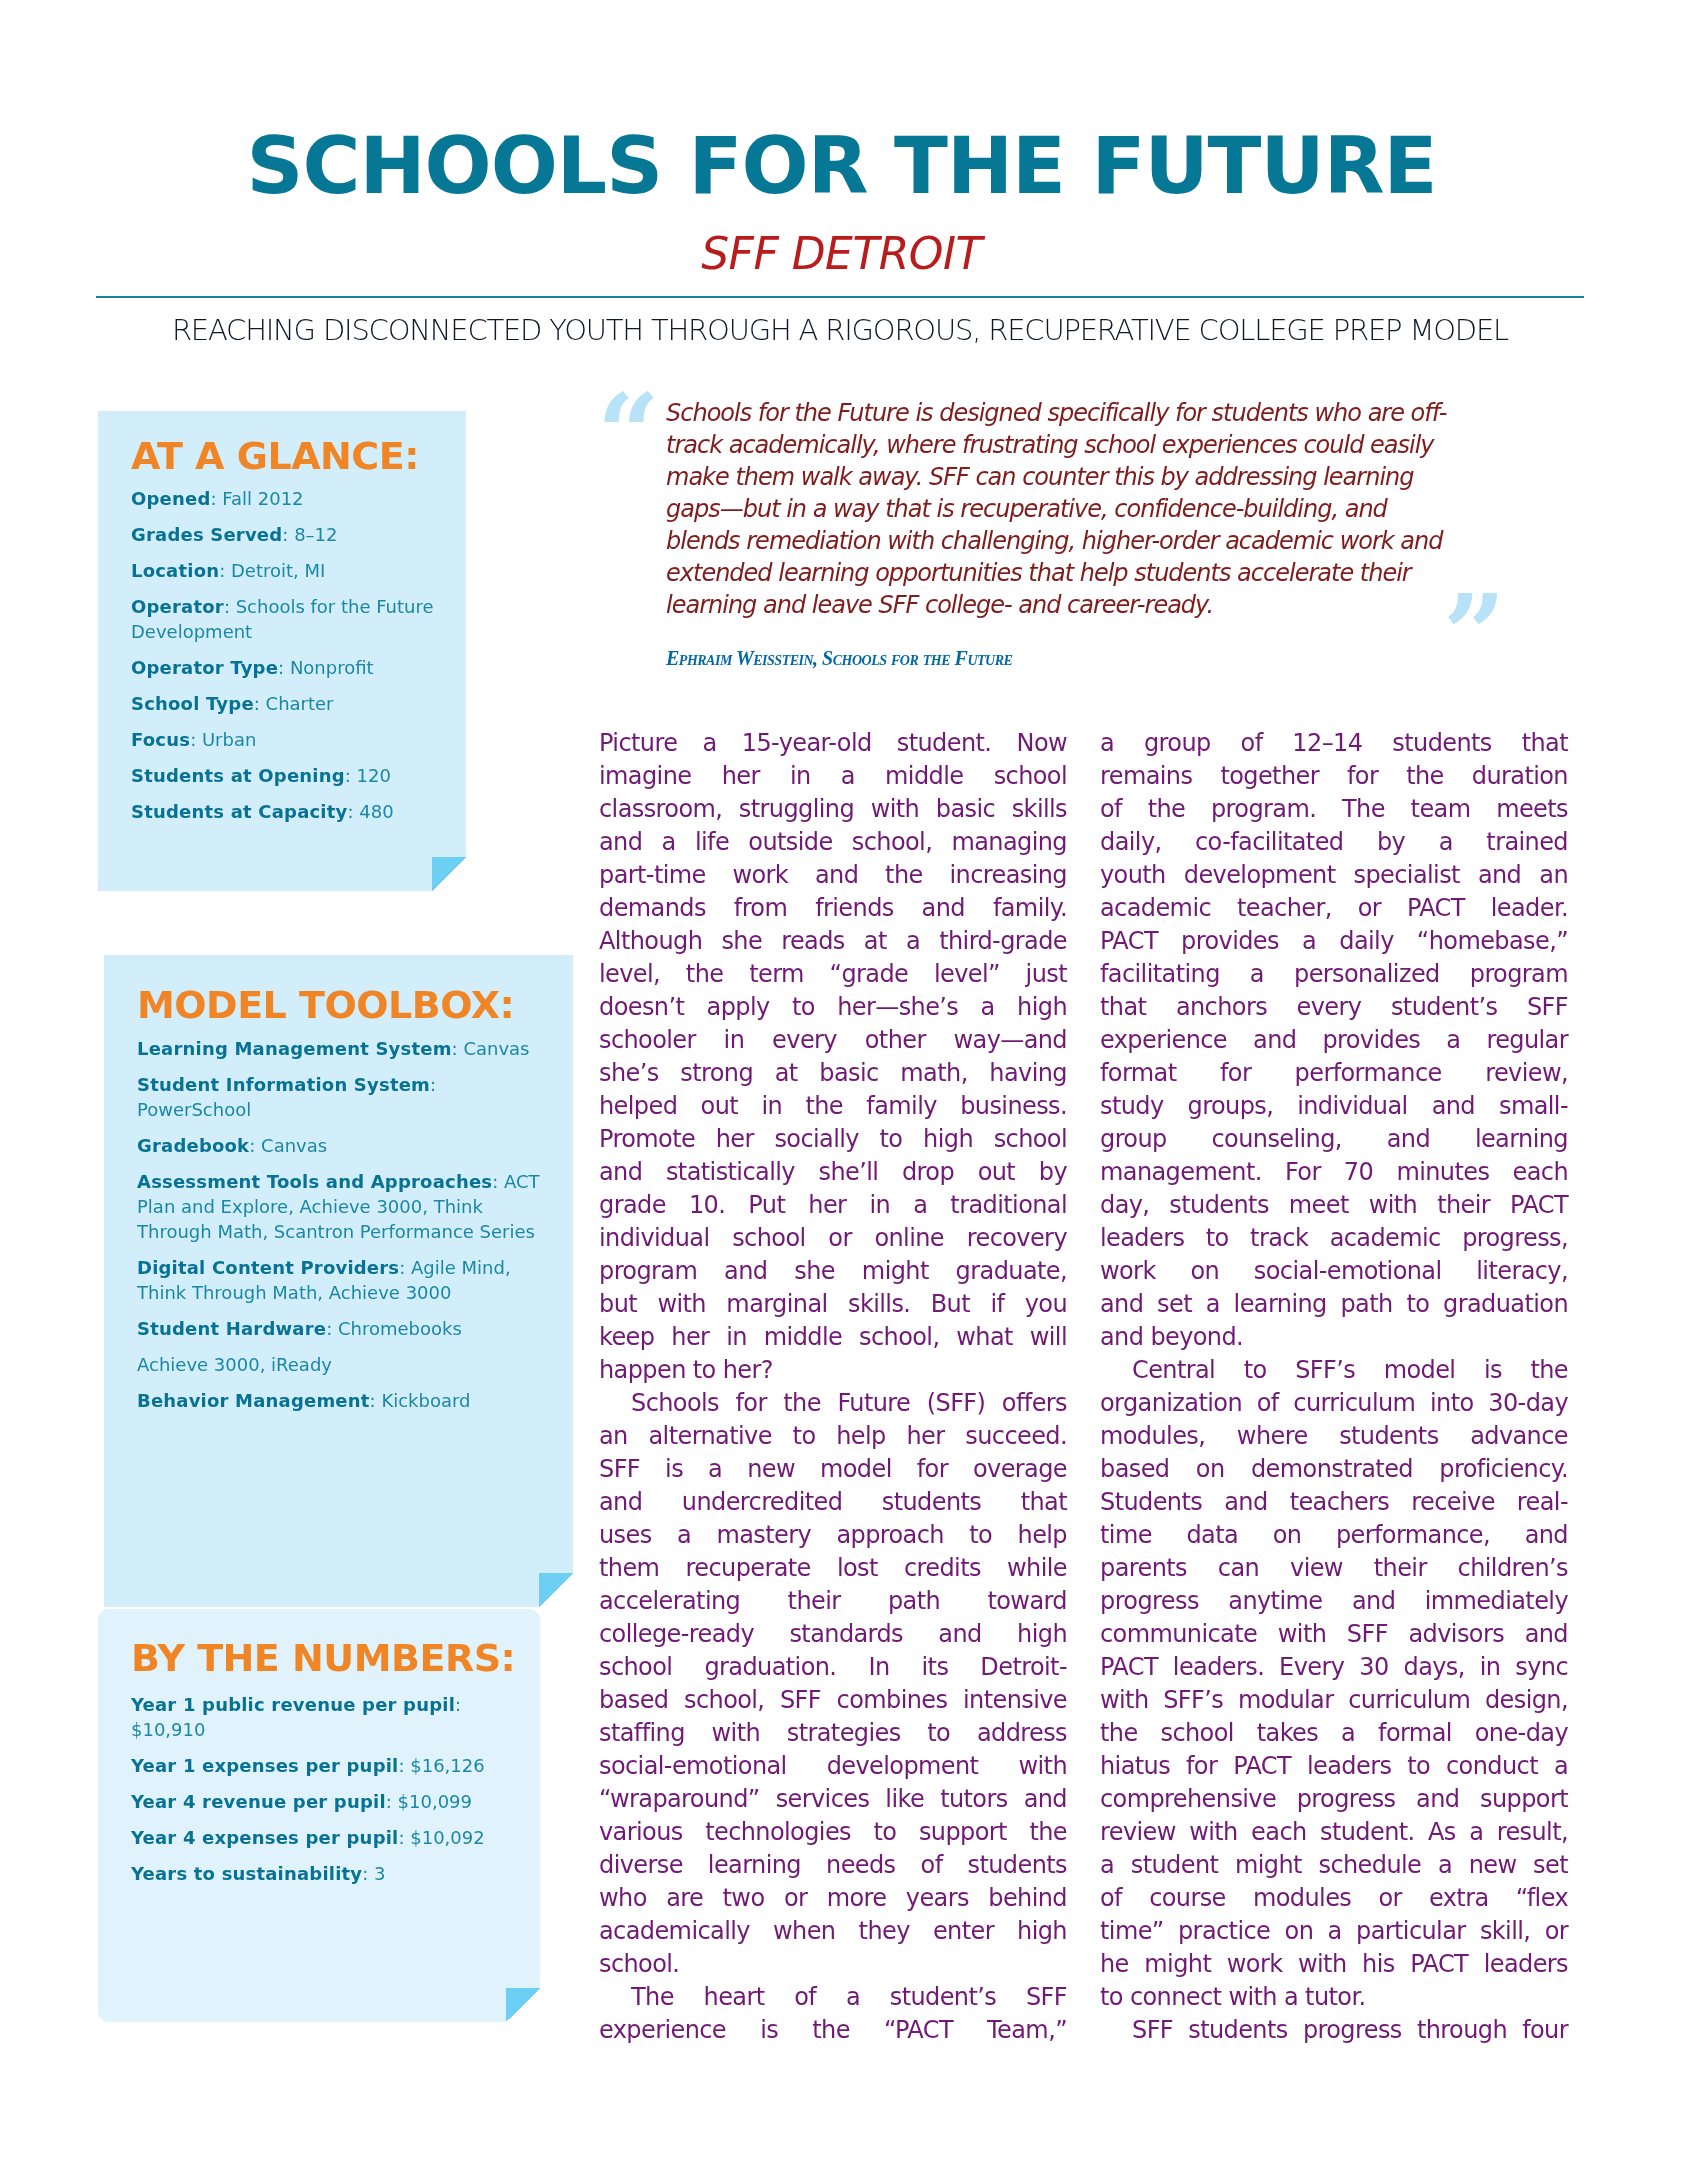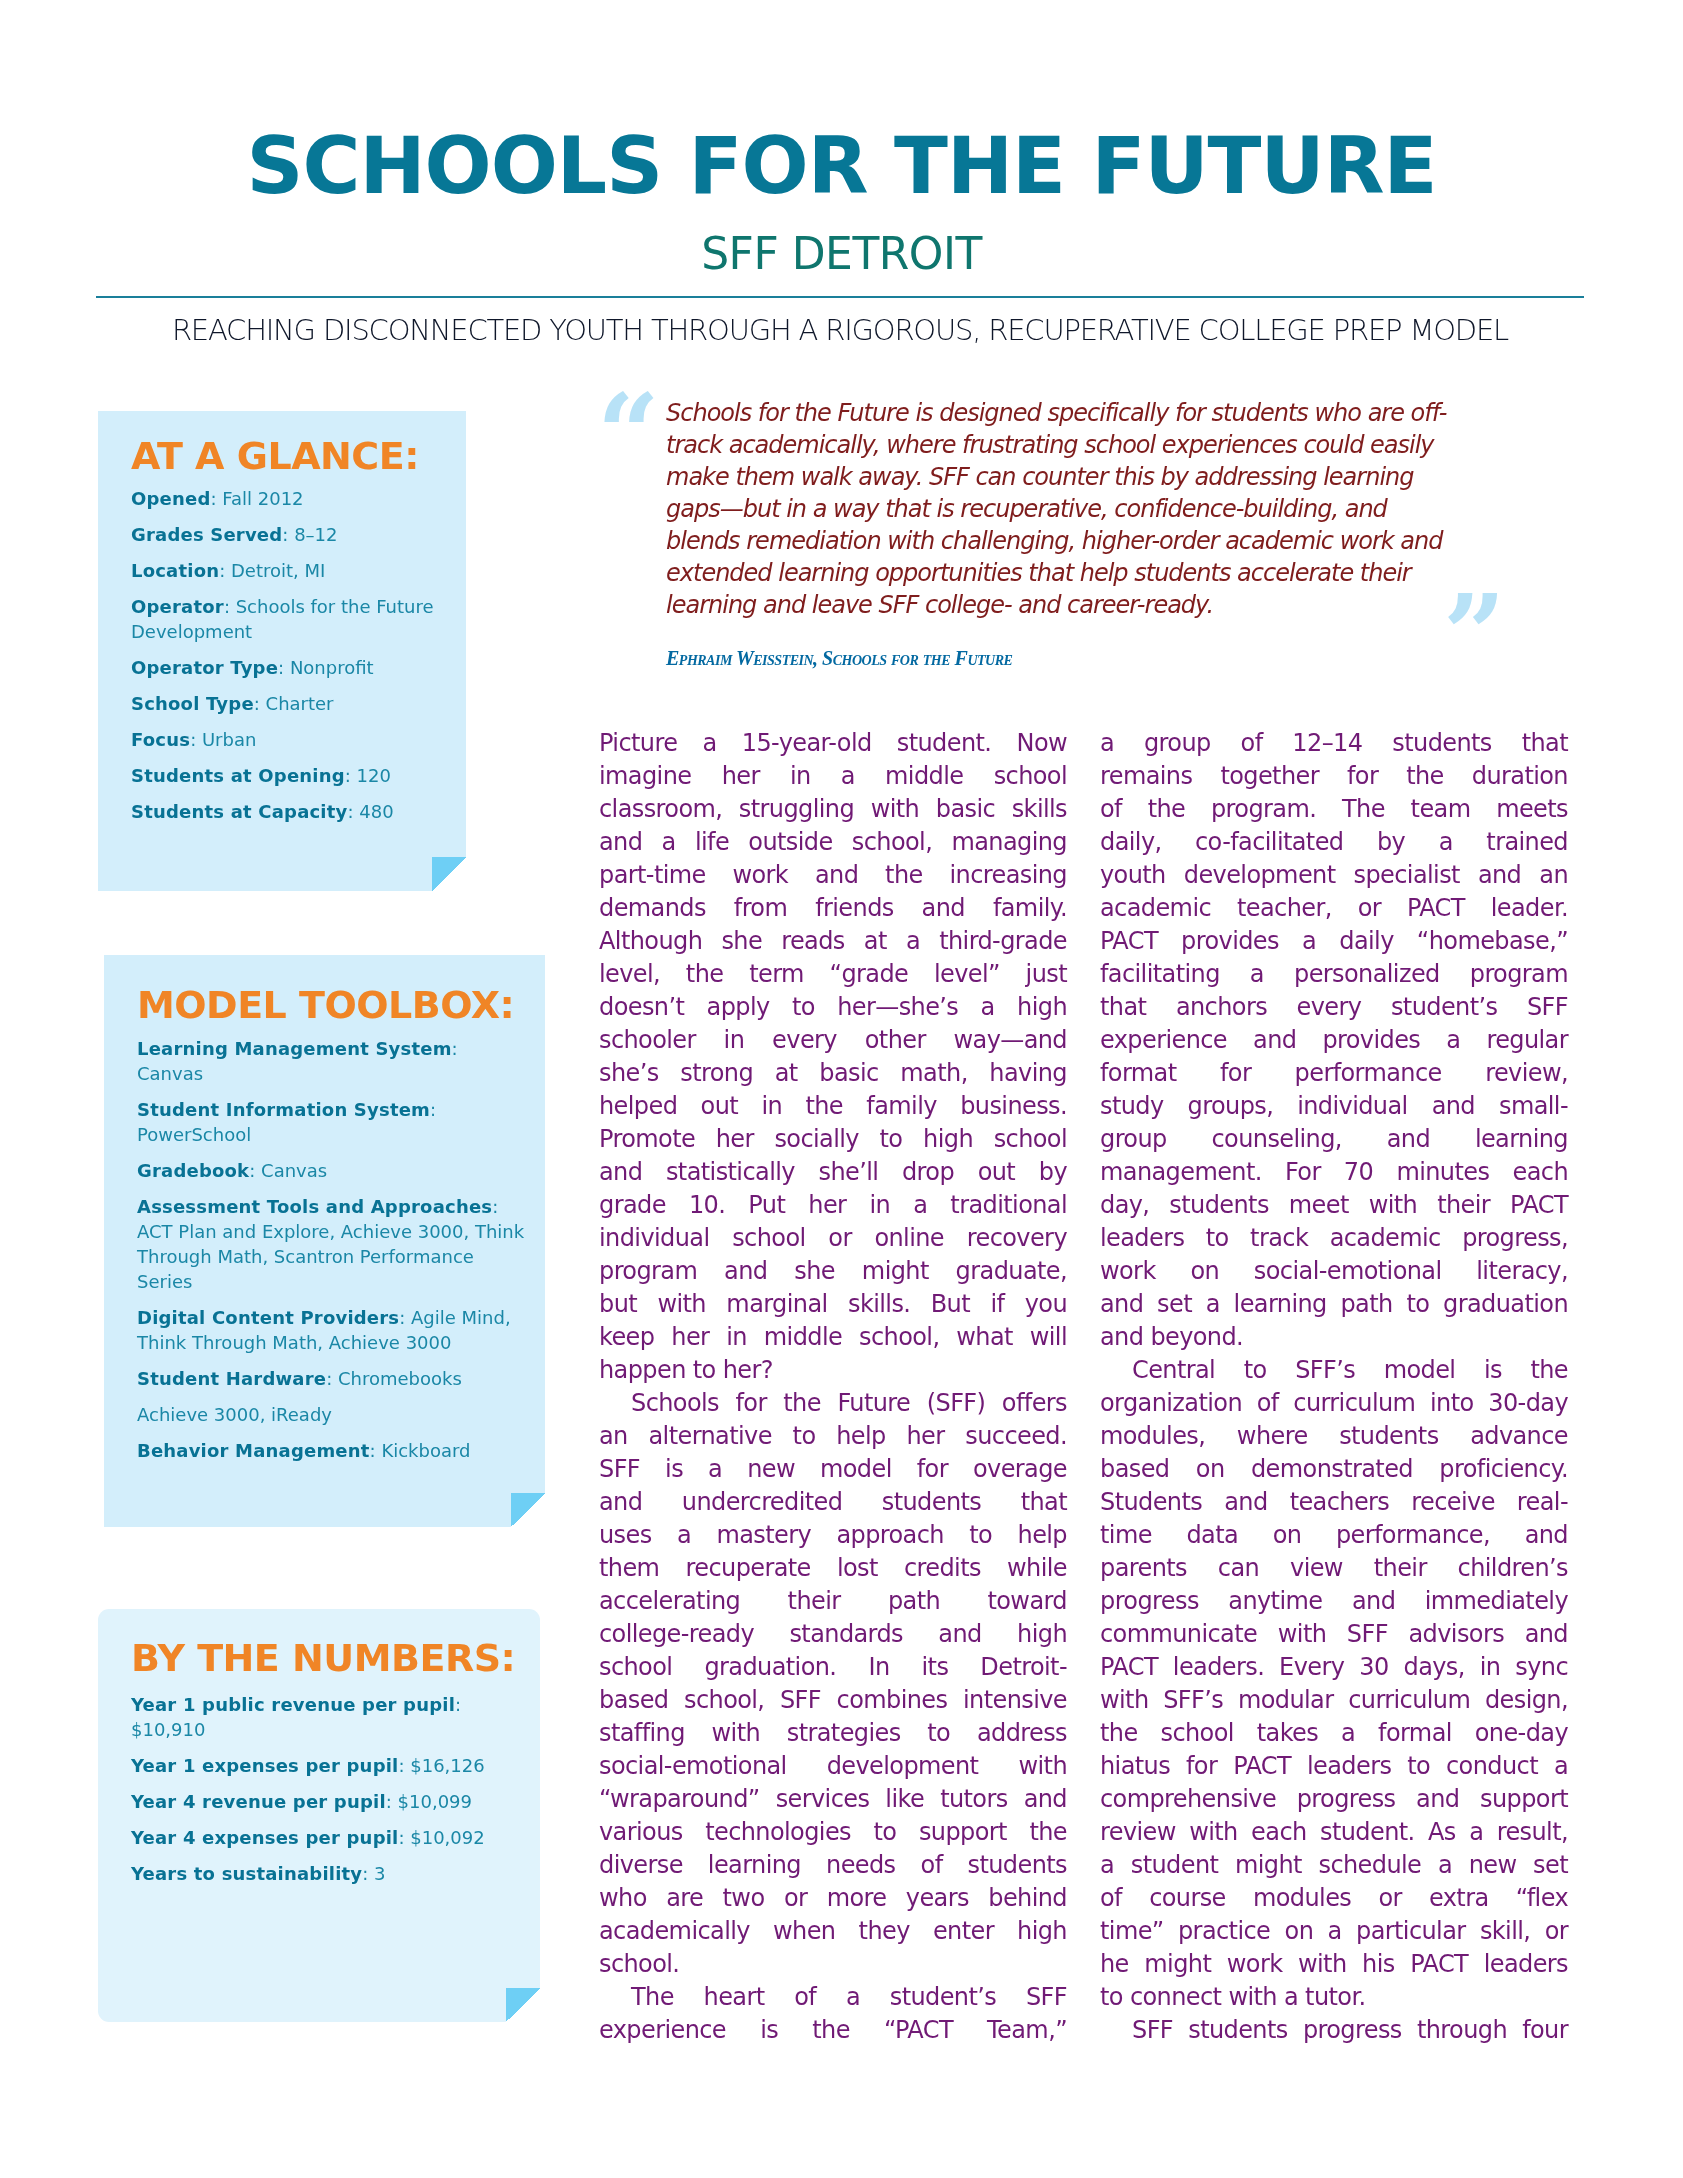--- a/index.html
+++ b/index.html
@@ -4,22 +4,23 @@
   <style>
     html, body { margin: 0; padding: 0; background: #ffffff; }
     body { width: 1683px; height: 2178px; position: relative; overflow: hidden; font-family: "DejaVu Sans", sans-serif; }
     .title {
       position: absolute; left: 0; top: 117px; width: 1683px; text-align: center;
       font-family: "DejaVu Sans", sans-serif; font-weight: bold; font-size: 79px; letter-spacing: -1px;
       color: #077796; line-height: 99px;
     }
     .subtitle {
       position: absolute; left: 0; top: 224px; width: 1683px; text-align: center;
-      font-family: "DejaVu Sans", sans-serif; font-size: 44px; color: #0f766e; line-height: 59px;
+      font-family: "DejaVu Sans", sans-serif; font-size: 44px; color: #b91c1c; line-height: 59px;
       letter-spacing: -0.5px;
+      font-style: italic;
     }
     .rule { position: absolute; left: 96px; top: 296px; width: 1488px; height: 2px; background: #1a7f9a; }
     .tagline {
       position: absolute; left: 96px; top: 305px; width: 1488px; text-align: center;
       font-family: "DejaVu Sans", sans-serif; font-weight: 300; font-size: 29px; color: #0f172a;
       line-height: 50px; letter-spacing: -1.2px; white-space: nowrap;
     }
     .box { position: absolute; background: #d3eefb; }
     .box.light { background: #e0f3fc; border-radius: 11px; }
     .box .fold {
@@ -79,21 +80,21 @@
       <div class="item"><span class="k">Operator</span><span class="v">: Schools for the Future Development</span></div>
       <div class="item"><span class="k">Operator Type</span><span class="v">: Nonprofit</span></div>
       <div class="item"><span class="k">School Type</span><span class="v">: Charter</span></div>
       <div class="item"><span class="k">Focus</span><span class="v">: Urban</span></div>
       <div class="item"><span class="k">Students at Opening</span><span class="v">: 120</span></div>
       <div class="item"><span class="k">Students at Capacity</span><span class="v">: 480</span></div>
     </div>
   <div class="fold"></div>
 </div>
 
-<div class="box" style="left:104px; top:955px; width:441px; height:572px;">
+<div class="box" style="left:104px; top:955px; width:441px; height:652px;padding-left:28px;">
   <div class="hd" style="top:25px;">MODEL TOOLBOX:</div>
   <div class="items" style="top:81px;">
       <div class="item"><span class="k">Learning Management System</span><span class="v">: Canvas</span></div>
       <div class="item"><span class="k">Student Information System</span><span class="v">: PowerSchool</span></div>
       <div class="item"><span class="k">Gradebook</span><span class="v">: Canvas</span></div>
       <div class="item"><span class="k">Assessment Tools and Approaches</span><span class="v">: ACT Plan and Explore, Achieve 3000, Think Through Math, Scantron Performance Series</span></div>
       <div class="item"><span class="k">Digital Content Providers</span><span class="v">: Agile Mind, Think Through Math, Achieve 3000</span></div>
       <div class="item"><span class="k">Student Hardware</span><span class="v">: Chromebooks</span></div>
       <div class="item"><span class="k"></span><span class="v">Achieve 3000, iReady</span></div>
       <div class="item"><span class="k">Behavior Management</span><span class="v">: Kickboard</span></div>

